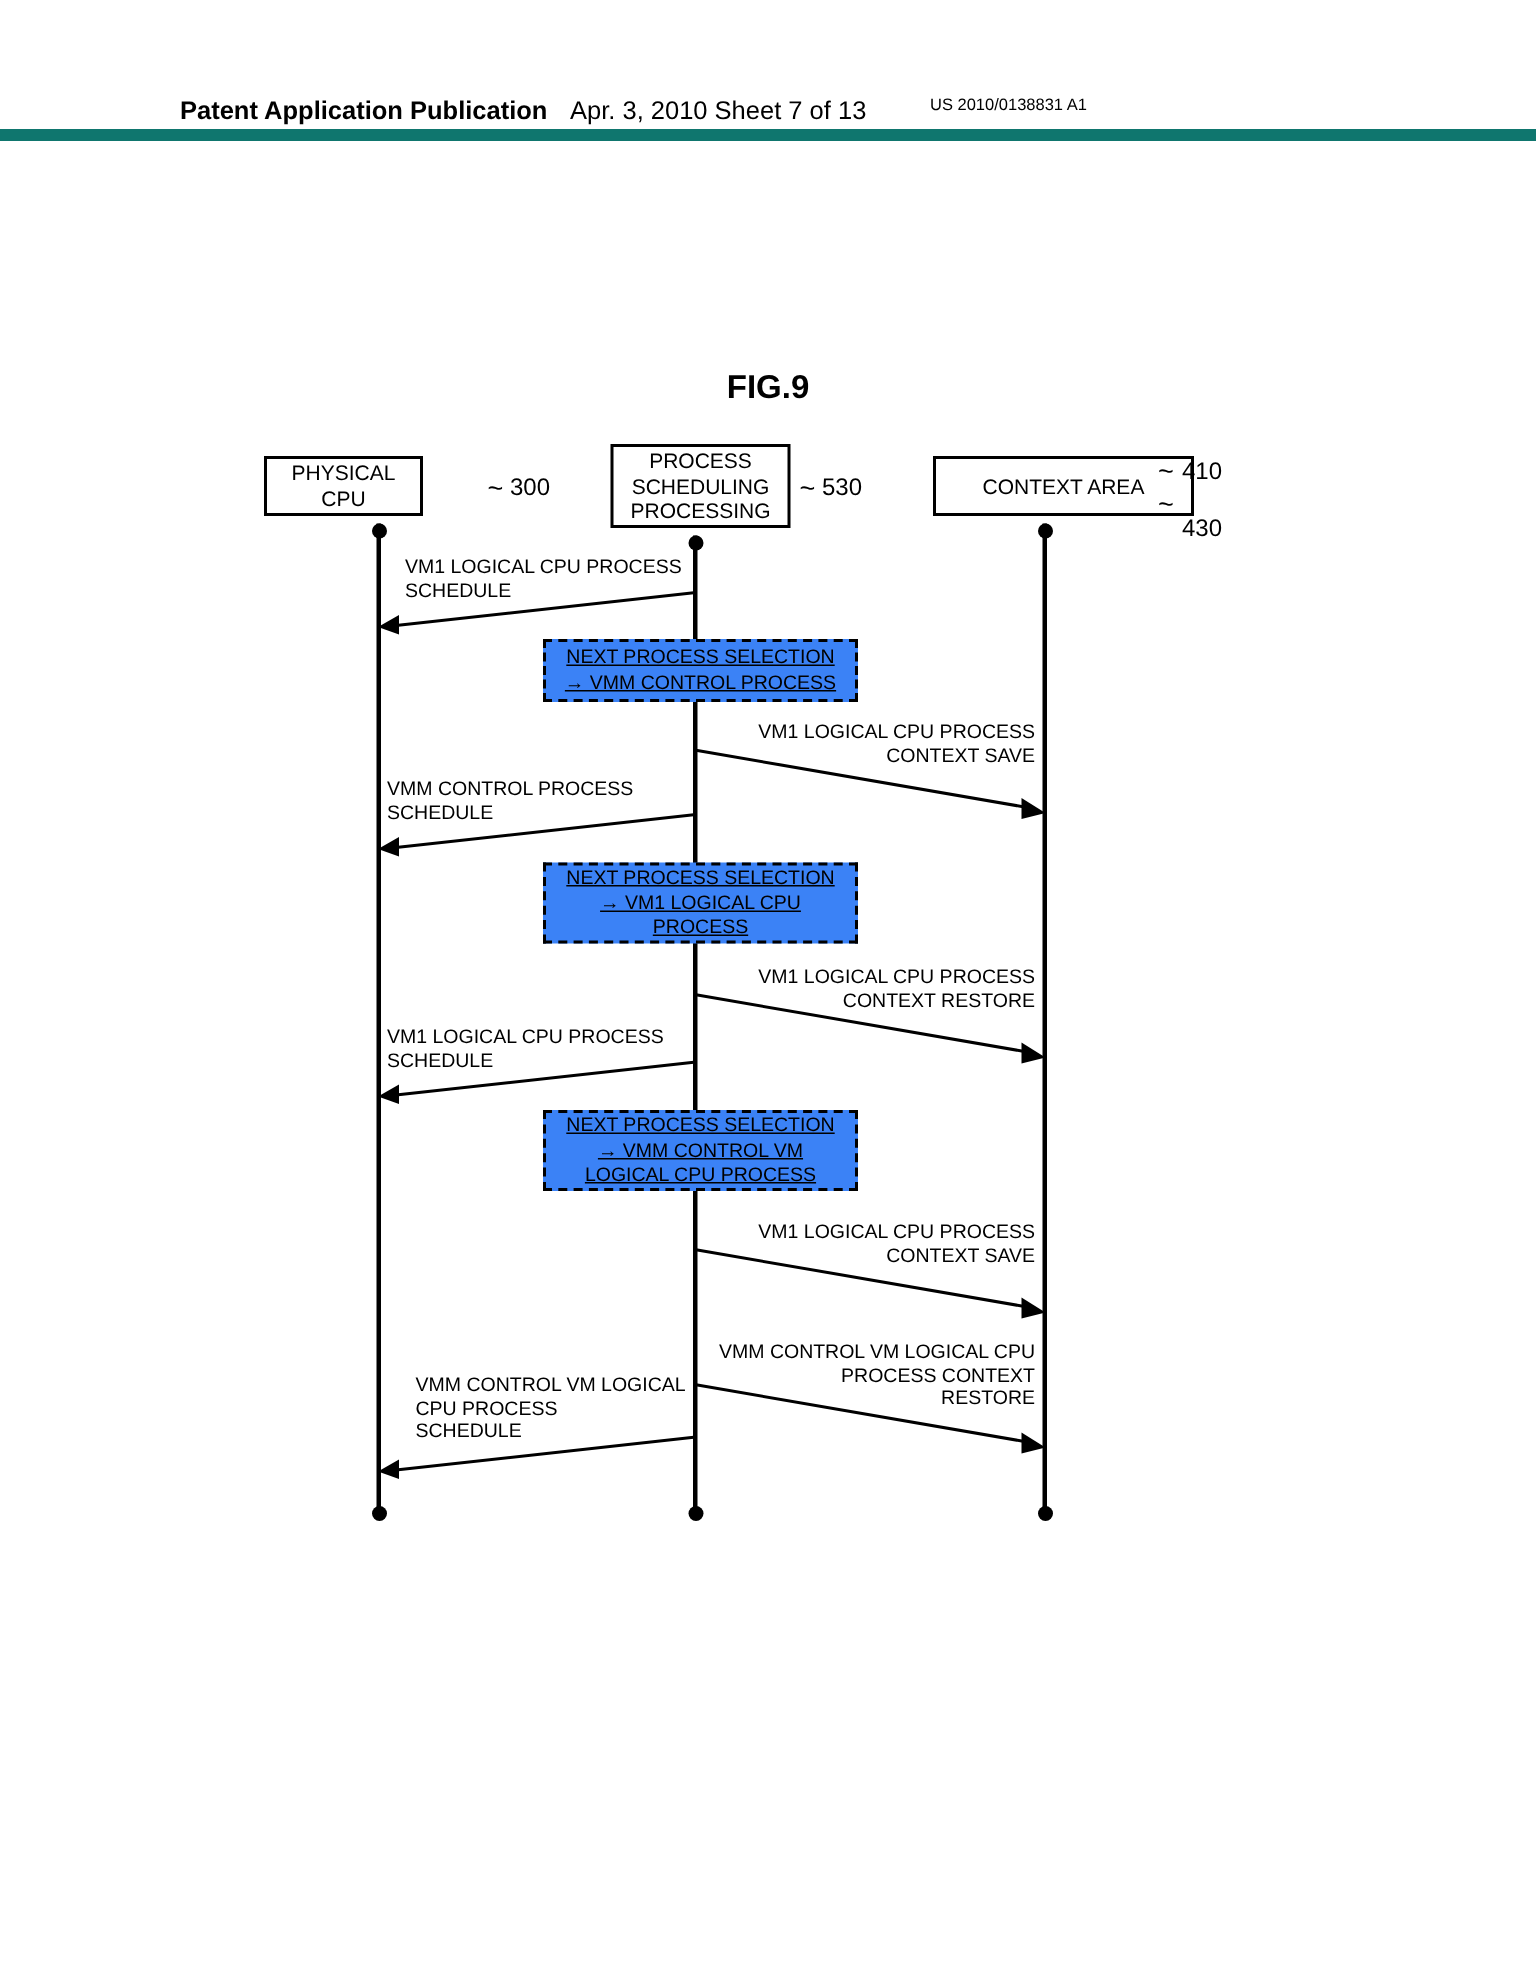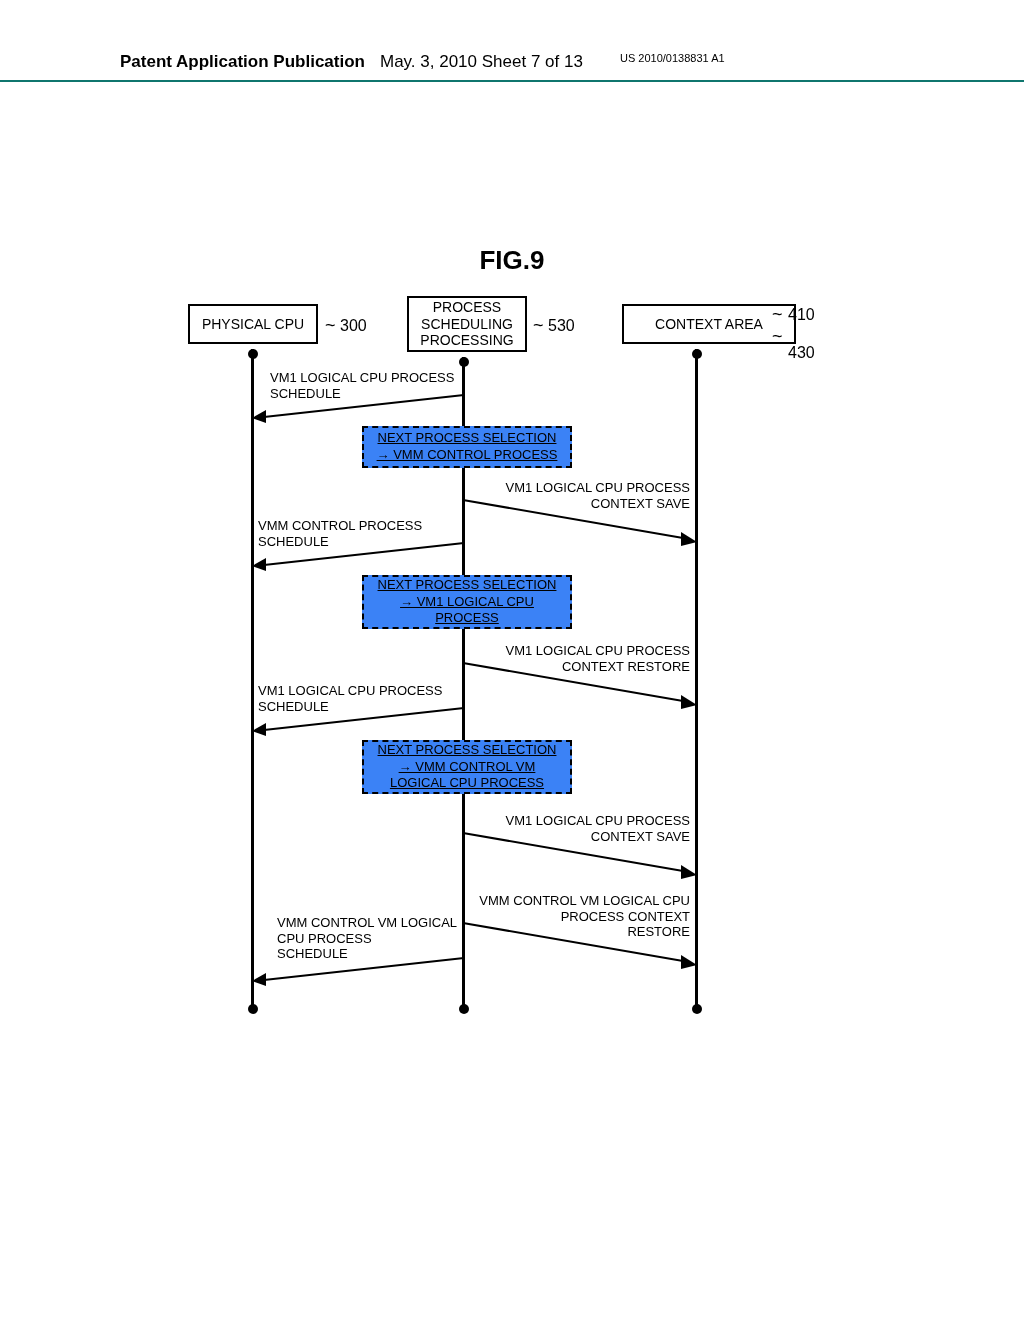--- a/index.html
+++ b/index.html
@@ -9,25 +9,25 @@
     }
     body {
       font-family: Arial, sans-serif;
       background: white;
       width: 1024px;
       height: 1320px;
       position: relative;
     }
     .header {
       position: absolute;
-      top: 52px;
+      top: 64px;
       left: 0;
       right: 0;
       height: 30px;
-      border-bottom: 2px solid #0f766e;
+      border-bottom: 8px solid #0f766e;
       text-align: center;
     }
     .header-left {
       position: absolute;
       left: 120px;
       top: 0;
       font-size: 17px;
       font-weight: bold;
     }
     .header-center {
@@ -40,21 +40,21 @@
       position: absolute;
       left: 620px;
       top: 0;
       font-size: 11px;
     }
     .fig-title {
       position: absolute;
       top: 245px;
       left: 50%;
       transform: translateX(-50%);
-      font-size: 26px;
+      font-size: 22px;
       font-weight: bold;
     }
     .box {
       position: absolute;
       border: 2px solid black;
       background: white;
       text-align: center;
       display: flex;
       align-items: center;
       justify-content: center;
@@ -109,27 +109,27 @@
     svg.arrow-svg {
       position: absolute;
       overflow: visible;
     }
   </style>
 </head>
 <body>
 
 <div class="header">
   <div class="header-left">Patent Application Publication</div>
-  <div class="header-center">May. 3, 2010  Sheet 7 of 13</div>
+  <div class="header-center">Apr. 3, 2010  Sheet 7 of 13</div>
   <div class="header-right">US 2010/0138831 A1</div>
 </div>
 
 <div class="fig-title">FIG.9</div>
 
-<div class="box" style="left:188px;top:304px;width:130px;height:40px;">
+<div class="box" style="left:176px;top:304px;width:106px;height:40px;">
   <span>PHYSICAL CPU</span>
 </div>
 <span class="tilde" style="left:325px;top:315px;">~</span>
 <div class="box-label" style="left:340px;top:317px;">300</div>
 
 <div class="box" style="left:407px;top:296px;width:120px;height:56px;white-space:pre-line;">
   <span>PROCESS
 SCHEDULING
 PROCESSING</span>
 </div>

